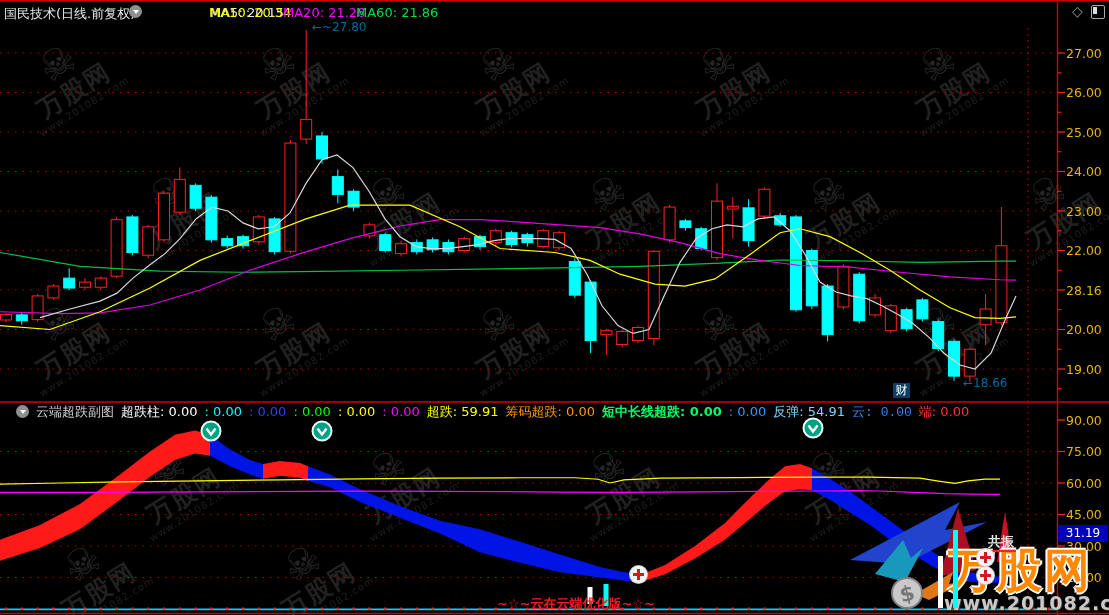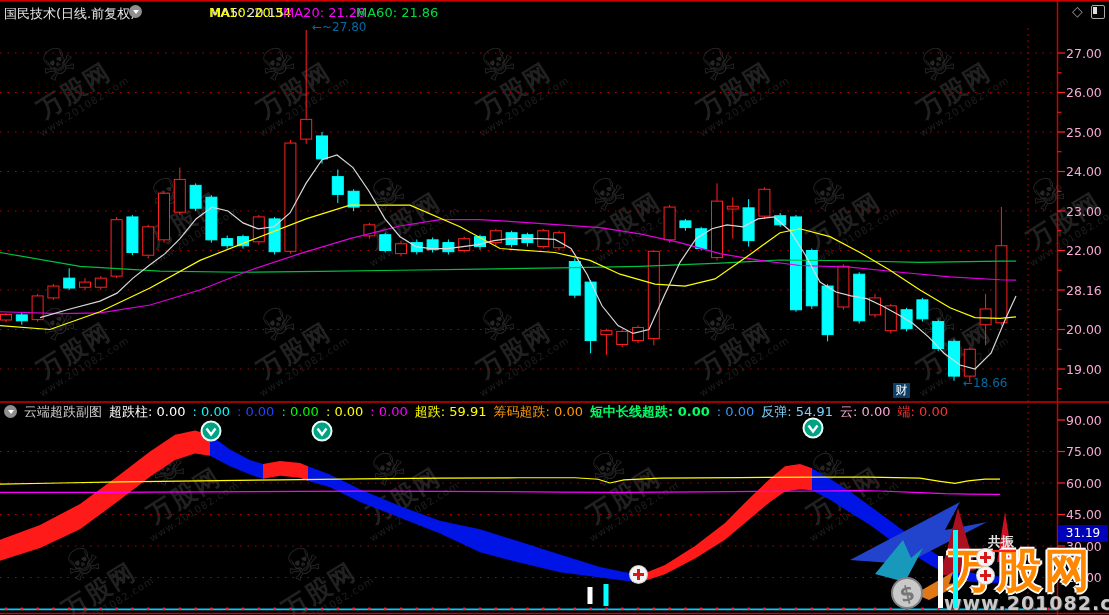--- a/index.html
+++ b/index.html
@@ -24,31 +24,31 @@
   .ma10{left:209px;color:#ffff00;}
   .ma20{left:283px;color:#ff00ff;}
   .ma60{left:356px;color:#00dd44;}
   .chev-circle{position:absolute;width:13px;height:13px;border-radius:50%;background:#8f8f8f;}
   .chev-circle::after{content:"";position:absolute;left:3.5px;top:4.5px;border:3px solid transparent;border-top:4px solid #fff;}
   #tb-chev{left:129px;top:6px;}
   .diamond{left:1072px !important;top:3px !important;color:#999;font-size:14px !important;}
   #panel-icon{position:absolute;left:1091px;top:6px;width:12px;height:12px;border:1.5px solid #aaa;border-radius:2px;}
   #panel-icon::after{content:"";position:absolute;left:1px;top:1px;width:4px;height:7px;background:#ddd;}
   
-  .axis-label{position:absolute;left:1066px;width:42px;font-size:12.5px;color:#f9a8d4;z-index:3;}
+  .axis-label{position:absolute;left:1066px;width:42px;font-size:12.5px;color:#eab308;z-index:3;}
   #val-box{position:absolute;left:1058px;top:525px;width:50px;height:17px;background:#0000bb;
            color:#fff;font-size:12px;line-height:17px;text-align:center;z-index:3;}
   
   #ind-header{position:absolute;left:0;top:403px;width:1056px;height:17px;display:flex;align-items:center;
-              gap:7px;padding-left:4px;font-size:13px;white-space:nowrap;z-index:3;overflow:hidden;}
+              gap:7px;padding-left:16px;font-size:13px;white-space:nowrap;z-index:3;overflow:hidden;}
   #ih-chev{position:relative;flex:0 0 13px;}
   .hc0{color:#d0d0d0;} .hc1{color:#ffffff;} .hc2{color:#00ffff;} .hc3{color:#2244ff;}
   .hc4{color:#00ff00;} .hc5{color:#ffff00;} .hc6{color:#ff00ff;} .hc7{color:#ffff00;}
   .hc8{color:#ff9900;} .hc9{color:#00ff66;font-weight:bold;} .hc10{color:#3399ff;} .hc11{color:#7dd3fc;}
-  .hc12{color:#f9a8d4;} .hc13{color:#ff3333;}
+  .hc12{color:#3b82f6;font-family:Liberation Mono, monospace;} .hc13{color:#ff3333;}
   
   .anno{position:absolute;font-size:12px;color:#0369a1;white-space:nowrap;}
   #anno-high{left:312px;top:20px;}
   #anno-low{left:963px;top:376px;}
   #cai{position:absolute;left:893px;top:383px;width:17px;height:15px;background:#0d3f66;color:#fff;
        font-size:12px;line-height:15px;text-align:center;}
   #resonance{position:absolute;left:988px;top:533px;color:#e5e5e5;font-size:13px;font-weight:bold;}
   #res-underline{position:absolute;left:990px;top:550px;width:26px;height:2px;background:#ff2222;}
   #footer-text{position:absolute;left:497px;top:595px;color:#ff1a1a;font-size:13px;font-weight:bold;white-space:nowrap;}
   
@@ -508,20 +508,21 @@
       <polygon points="152,62 160,12 168,62" fill="#cc1122"></polygon>
       <circle cx="62" cy="93" r="15" fill="#c9c9c9" stroke="#808080" stroke-width="2"></circle>
       <text x="62" y="101" font-size="21" font-weight="bold" fill="#777" text-anchor="middle" transform="rotate(-14 62 93)">$</text>
     </svg>
     <div id="logo-brand">万股网</div>
     <div id="logo-url">www.201082.com</div>
   </div>
 
   <div id="resonance" class="toplayer" style="position:absolute;z-index:6;">共振</div>
   <div id="res-underline" class="toplayer" style="z-index:6;"></div>
+  <div id="footer-text" class="toplayer" style="z-index:6;">~☆~云在云端优化版~☆~</div>
   <div id="top-markers" class="toplayer" style="position:absolute;inset:0;z-index:6;pointer-events:none;">
       <div class="vbar" style="left: 937.5px; top: 556px; width: 5px; height: 52px; background: rgb(255, 255, 255);"></div>
       <div class="vbar" style="left: 952.5px; top: 530px; width: 5px; height: 78px; background: rgb(0, 255, 255);"></div>
       <div class="cross-badge" style="left: 629.5px; top: 565.5px;"></div>
       <div class="cross-badge" style="left: 976.5px; top: 548.5px;"></div>
       <div class="cross-badge" style="left: 976.5px; top: 566.5px;"></div>
     </div>
 </div>
 
 </body></html>

